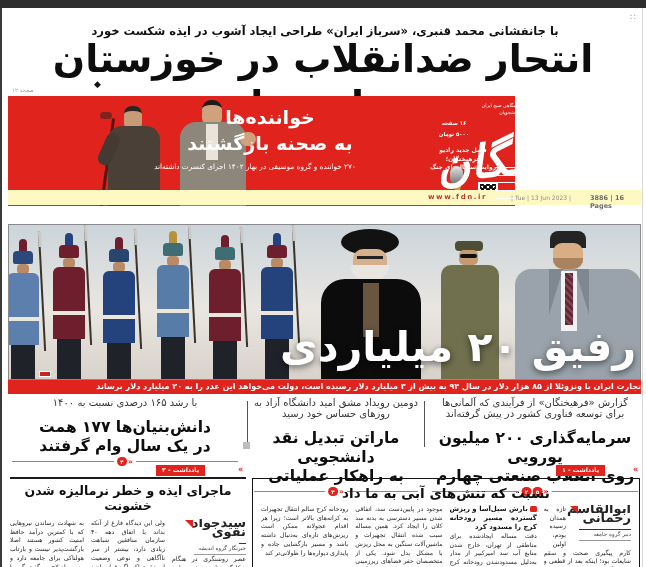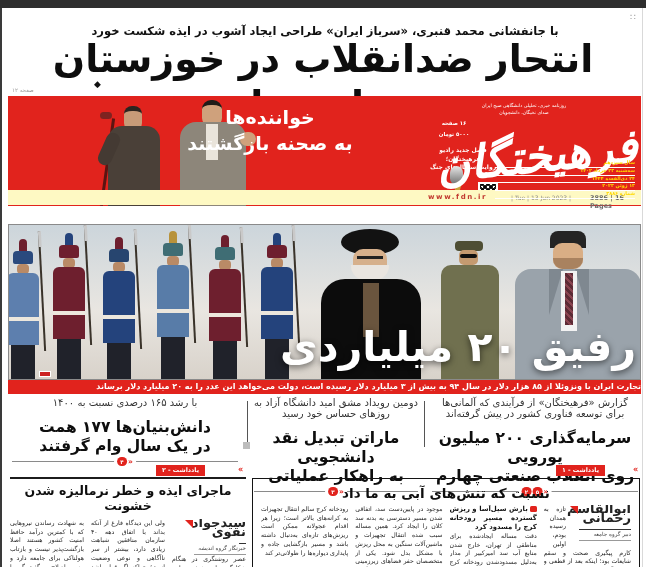--- a/index.html
+++ b/index.html
@@ -12,21 +12,21 @@
   .leftedge{left:0;top:8px;width:2px;height:559px;background:#3a3a3a;}
   .rightedge{left:642px;top:8px;width:1px;height:559px;background:#d9d9d9;}
   .dots{right:10px;top:12px;font-size:9px;color:#999;}
   
   .kicker{left:60px;top:24px;width:530px;text-align:center;font-size:11.5px;font-weight:bold;color:#111;}
   .mainhead{left:14px;top:36px;width:618px;text-align:center;font-size:38px;line-height:46px;
             font-weight:900;color:#0d0d0d;letter-spacing:-1px;}
   .pageref{left:12px;top:87px;font-size:5.5px;color:#9a9a9a;}
   .diamond{left:94px;top:79px;font-size:9px;color:#111;}
   
-  .banner{left:8px;top:96px;width:633px;height:110px;background:#e1231d;overflow:hidden;}
+  .banner{left:8px;top:96px;width:507px;height:110px;background:#e1231d;overflow:hidden;}
   .bn-head{left:150px;top:8px;width:224px;text-align:center;color:#fff;font-weight:900;
            font-size:19px;line-height:26px;}
   .bn-sub{left:120px;top:66px;width:254px;text-align:center;color:#fff;font-size:7.3px;}
   .tagline{left:468px;top:6px;width:96px;text-align:center;color:#fff;font-size:4.7px;line-height:7px;}
   .pgprice{left:424px;top:22px;width:44px;text-align:center;color:#fff;font-size:5.4px;
            font-weight:bold;line-height:11px;}
   .logo{left:462px;top:16px;width:168px;height:86px;color:#fff;font-size:46px;font-weight:900;
         font-style:italic;transform:rotate(-6deg);text-align:center;line-height:84px;z-index:1;}
   .radio{left:414px;top:50px;width:82px;text-align:center;color:#fff;font-weight:bold;
          font-size:6px;line-height:8.5px;}
@@ -140,20 +140,21 @@
     <div class="abs" style="left:44px;top:2px;width:20px;height:22px;border-radius:9px;background:#cfa17c;border-top:5px solid #1f1b18;"></div>
     <div class="abs" style="left:22px;top:24px;width:66px;height:84px;border-radius:16px 16px 0 0;background:#8d867a;"></div>
     <div class="abs" style="left:48px;top:26px;width:12px;height:36px;background:#e9e4da;"></div>
     <div class="abs" style="left:82px;top:34px;width:16px;height:14px;border-radius:7px;background:#cfa17c;"></div>
   </div>
 
   <div class="abs bn-head rtl">
     <div>خواننده‌ها</div>
     <div>به صحنه بازگشتند</div>
   </div>
+  <div class="abs bn-sub rtl">۲۷۰ خواننده و گروه موسیقی در بهار ۱۴۰۲ اجرای کنسرت داشته‌اند</div>
 
   <div class="abs tagline rtl">
     <div>روزنامه خبری، تحلیلی دانشگاهی صبح ایران</div>
     <div>صدای نخبگان، دانشجویان</div>
   </div>
   <div class="abs pgprice rtl">
     <div>۱۶ صفحه</div>
     <div>۵۰۰۰ تومان</div>
   </div>
   <div class="abs logo rtl">فرهیختگان</div>

